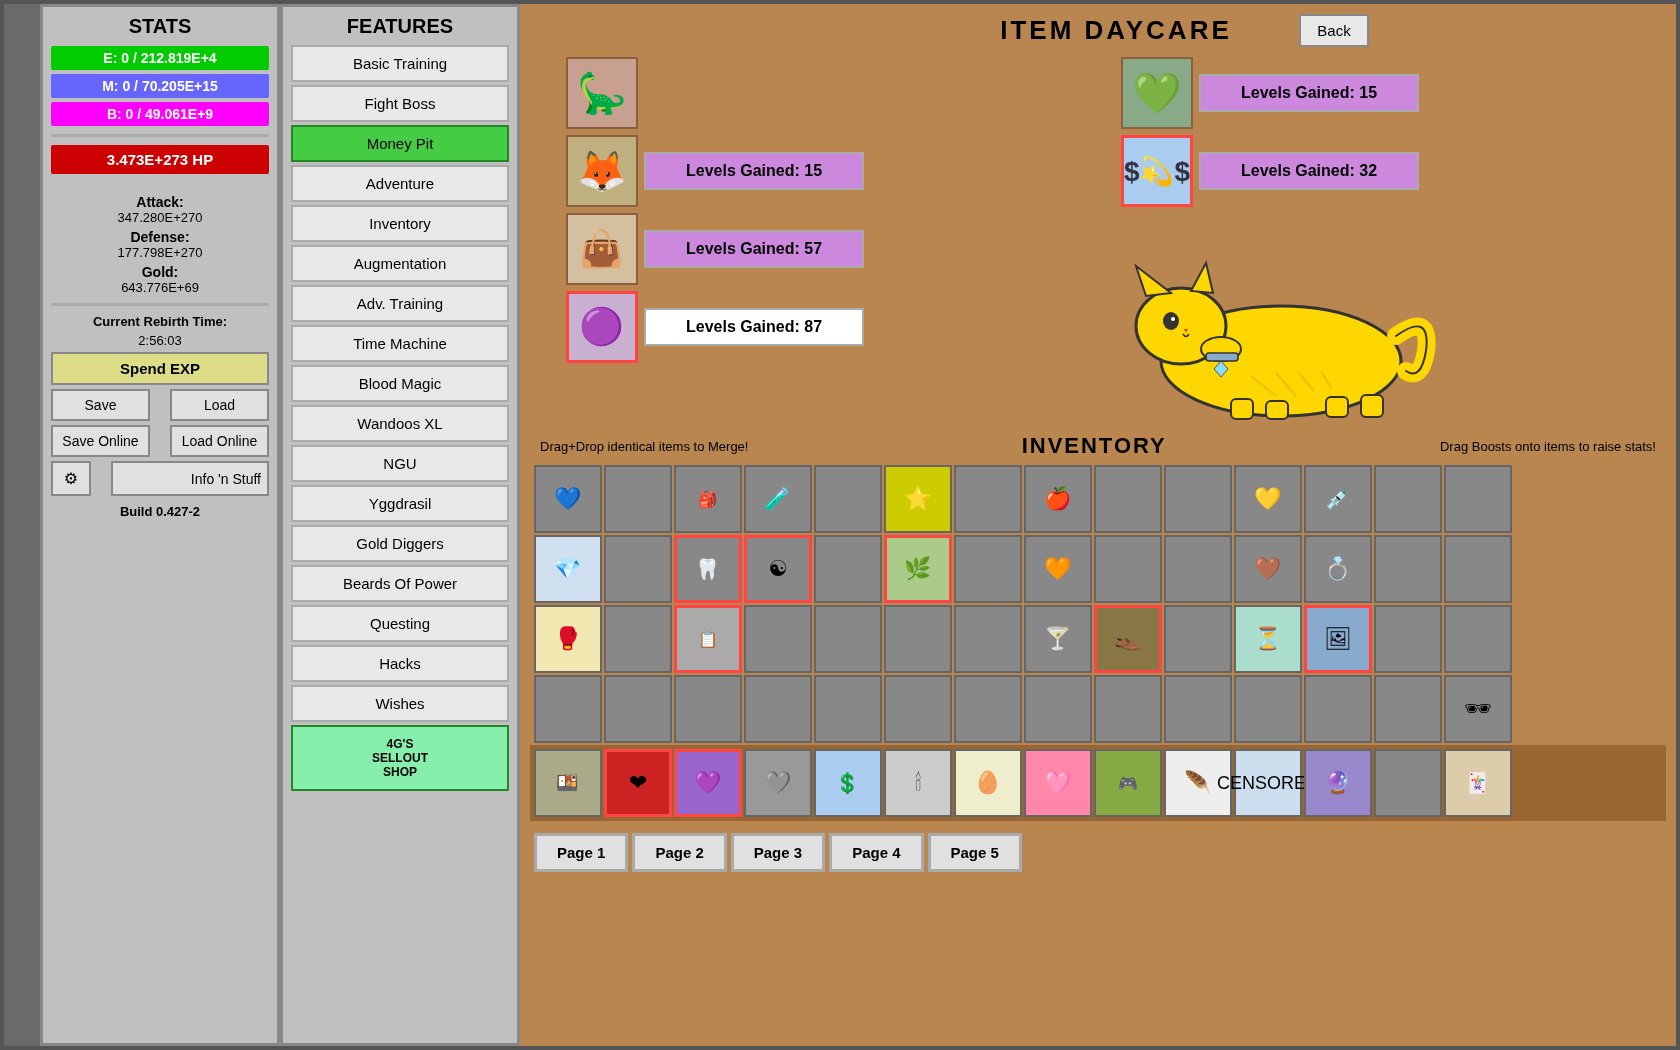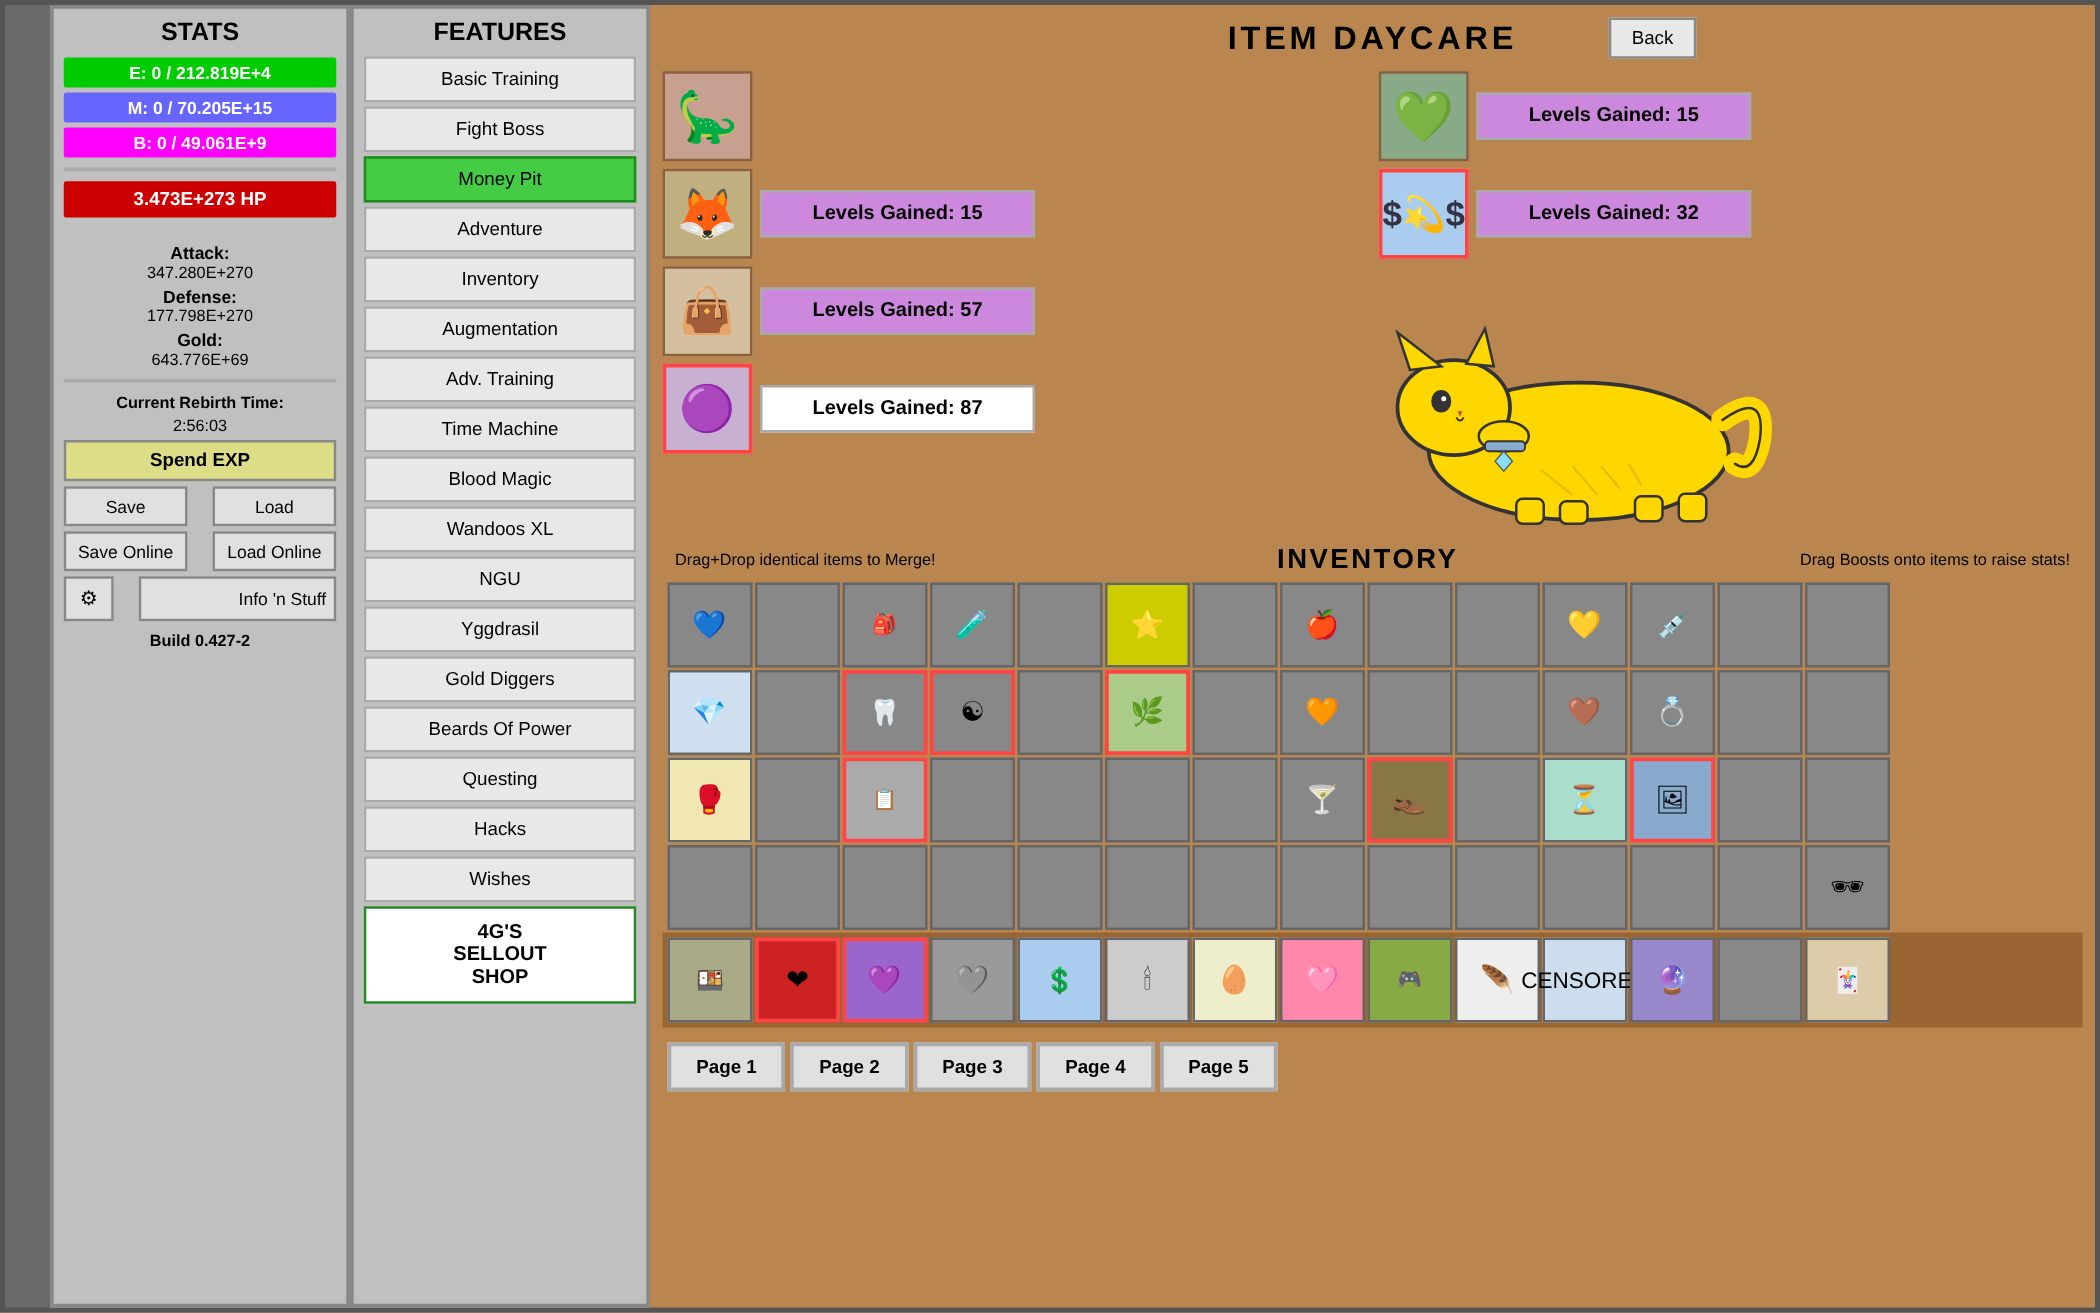--- a/index.html
+++ b/index.html
@@ -167,44 +167,45 @@
       font-size: 15px;
       cursor: pointer;
       color: #000;
     }
     .feature-btn-active {
       background: #44cc44;
       border: 2px solid #228822;
       color: #000;
     }
     .feature-btn-sellout {
-      background: #ffffff;
+      background: #86efac;
       border: 2px solid #228822;
       color: #000;
       font-weight: bold;
-      font-size: 16px;
+      font-size: 12px;
       padding: 10px 4px;
     }
 
     
     #main-area {
       flex: 1;
       display: flex;
       flex-direction: column;
       background: #b8864e;
       padding: 10px;
       gap: 8px;
     }
 
     
     #daycare-section {
       background: #b8864e;
       display: flex;
       flex-direction: column;
       gap: 6px;
+      margin-left: 36px;
     }
 
     #daycare-header {
       display: flex;
       align-items: center;
       justify-content: space-between;
       margin-bottom: 4px;
     }
 
     #daycare-title {

